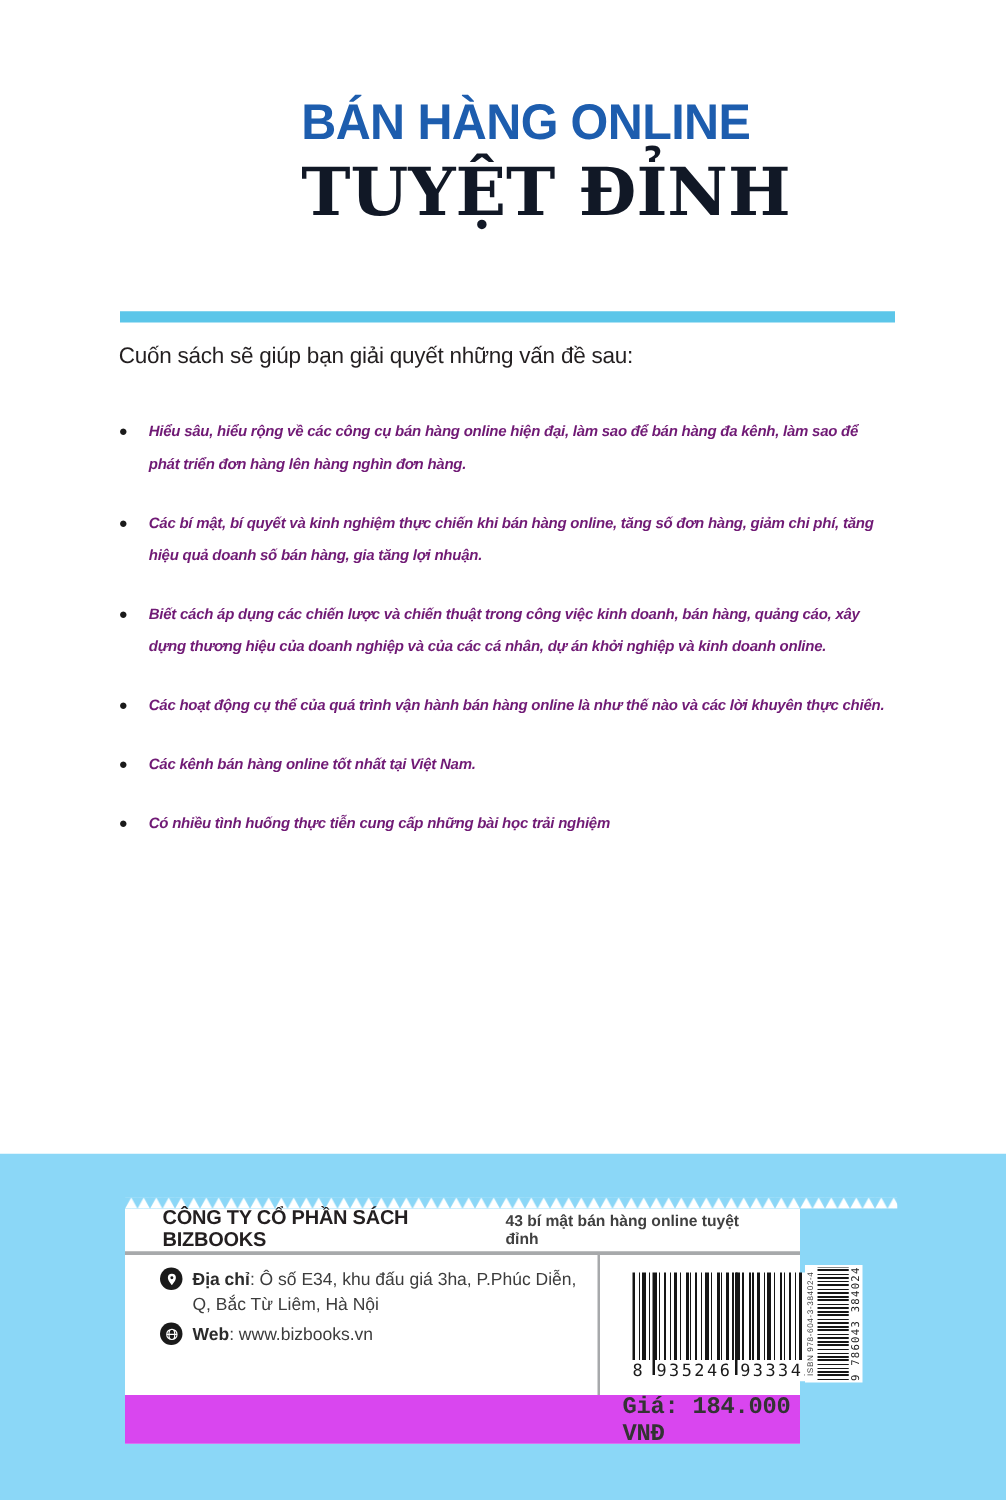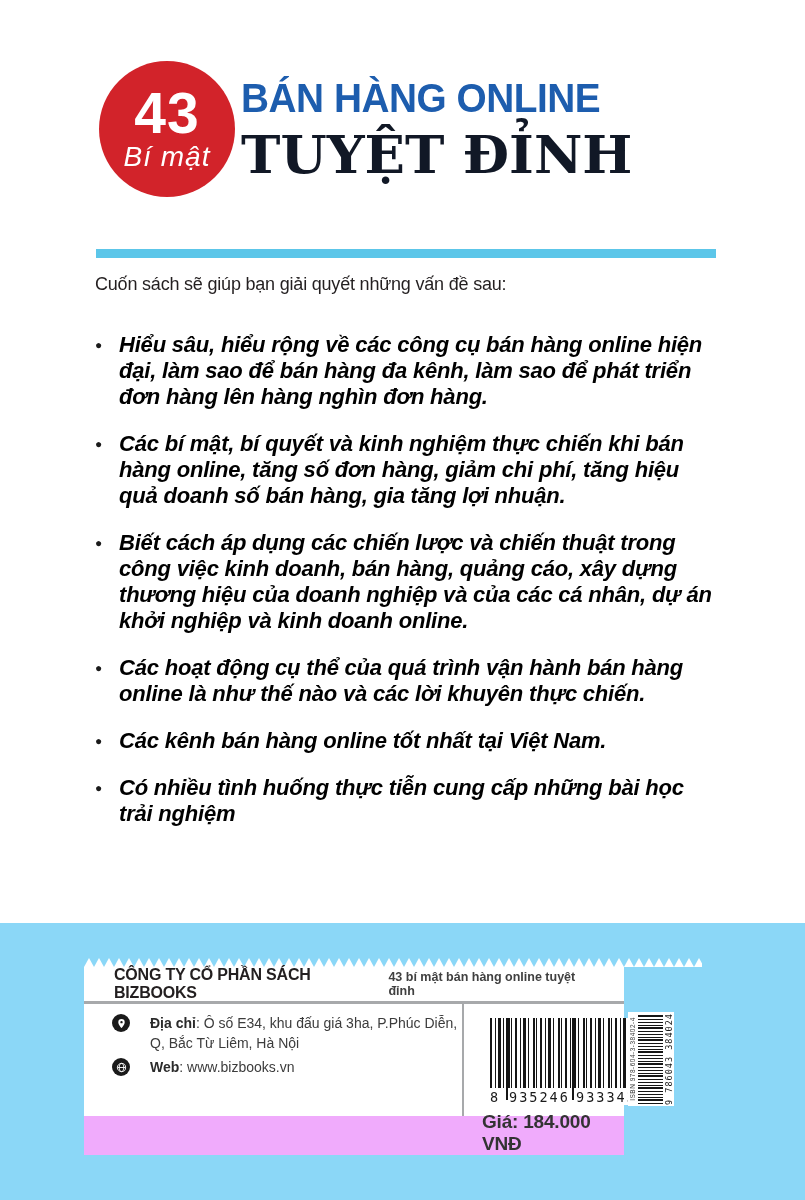--- a/index.html
+++ b/index.html
@@ -36,47 +36,47 @@
   .divider { position:absolute; left:96px; top:249px; width:620px; height:9px; background:#5cc6e9; }
   .intro   { position:absolute; left:95px; top:274px; font-size:18px; font-weight:normal; color:#231f20; letter-spacing:-0.2px; }
 
   
   .bullets { position:absolute; left:95px; top:332px; width:618px; list-style:none; }
   .bullets li { display:flex; margin-bottom:21px; }
   .bullet-dot {
     flex:0 0 24px; font-size:12px; line-height:26px; color:#1a1a1a;
   }
   .bullet-text {
-    font-size:22px; font-weight:bold; font-style:italic; color:#000000;
+    font-size:12px; font-weight:bold; font-style:italic; color:#701a75;
     line-height:26px; letter-spacing:-0.2px;
   }
 
   
   .footer-band { position:absolute; left:0; top:923px; width:805px; height:277px; background:#8bd7f7; }
 
-  .pub-box { position:absolute; left:84px; top:958px; width:540px; }
+  .pub-box { position:absolute; left:100px; top:958px; width:540px; }
   .teeth { display:block; }
   .box-white { background:#fff; }
 
   .box-head {
     height:37px; display:flex; justify-content:space-between; align-items:center;
     padding:0 26px 0 30px; border-bottom:3px solid #a7a9ab;
   }
   .pub-name  { font-size:16px; font-weight:bold; color:#231f20; letter-spacing:-0.2px; }
   .pub-title { font-size:12.5px; font-weight:bold; color:#404040; }
 
   .box-body { display:flex; height:112px; }
   .contact-col { width:380px; border-right:2px solid #a7a9ab; padding:9px 0 0 28px; }
   .contact-row { display:flex; margin-bottom:4px; }
   .ci {
     flex:0 0 18px; width:18px; height:18px; border-radius:50%; background:#1a1a1a;
     display:flex; align-items:center; justify-content:center; margin-right:8px; margin-top:1px;
   }
   .ci svg { display:block; }
-  .contact-text { font-size:14px; color:#3c3c3c; line-height:20px; max-width:318px;margin-left:12px; }
+  .contact-text { font-size:14px; color:#3c3c3c; line-height:20px; max-width:318px; }
   .contact-text b { color:#2b2b2b; }
 
   .barcode-col { flex:1; position:relative; }
 
   .bc-main { position:absolute; left:26px; top:14px; width:150px; }
   .bc-bars {
     height:70px;
     background:repeating-linear-gradient(90deg,
       #161616 0 2px,  #fff 2px 5px,
       #161616 5px 6px, #fff 6px 8px,
@@ -110,35 +110,31 @@
       #161616 3px 5px, #fff 5px 6px,
       #161616 6px 7px, #fff 7px 9px,
       #161616 9px 10px, #fff 10px 12px);
   }
   .isbn-digits {
     font-family:"DejaVu Sans Mono", monospace; font-size:8.5px; color:#1a1a1a;
     text-align:center; letter-spacing:1px; line-height:10px; white-space:nowrap;
   }
 
   .price-bar {
-    height:39px; background:#f0abfc; display:flex; align-items:flex-end;
+    height:39px; background:#d946ef; display:flex; align-items:center;font-family:Liberation Mono, monospace;
   }
   .price-text {
     margin-left:398px; font-size:19px; font-weight:bold; color:#333333; letter-spacing:-0.2px;
   }
 </style>
 </head>
 <body>
 
 <div class="page">
 
-  <div class="badge">
-    <div class="badge-number">43</div>
-    <div class="badge-label">Bí mật</div>
-  </div>
   <div class="titles">
     <div class="title-line1">BÁN HÀNG ONLINE</div>
     <div class="title-line2">TUYỆT ĐỈNH</div>
   </div>
 
   <div class="divider"></div>
   <p class="intro">Cuốn sách sẽ giúp bạn giải quyết những vấn đề sau:</p>
 
   <ul class="bullets">
     <li>

